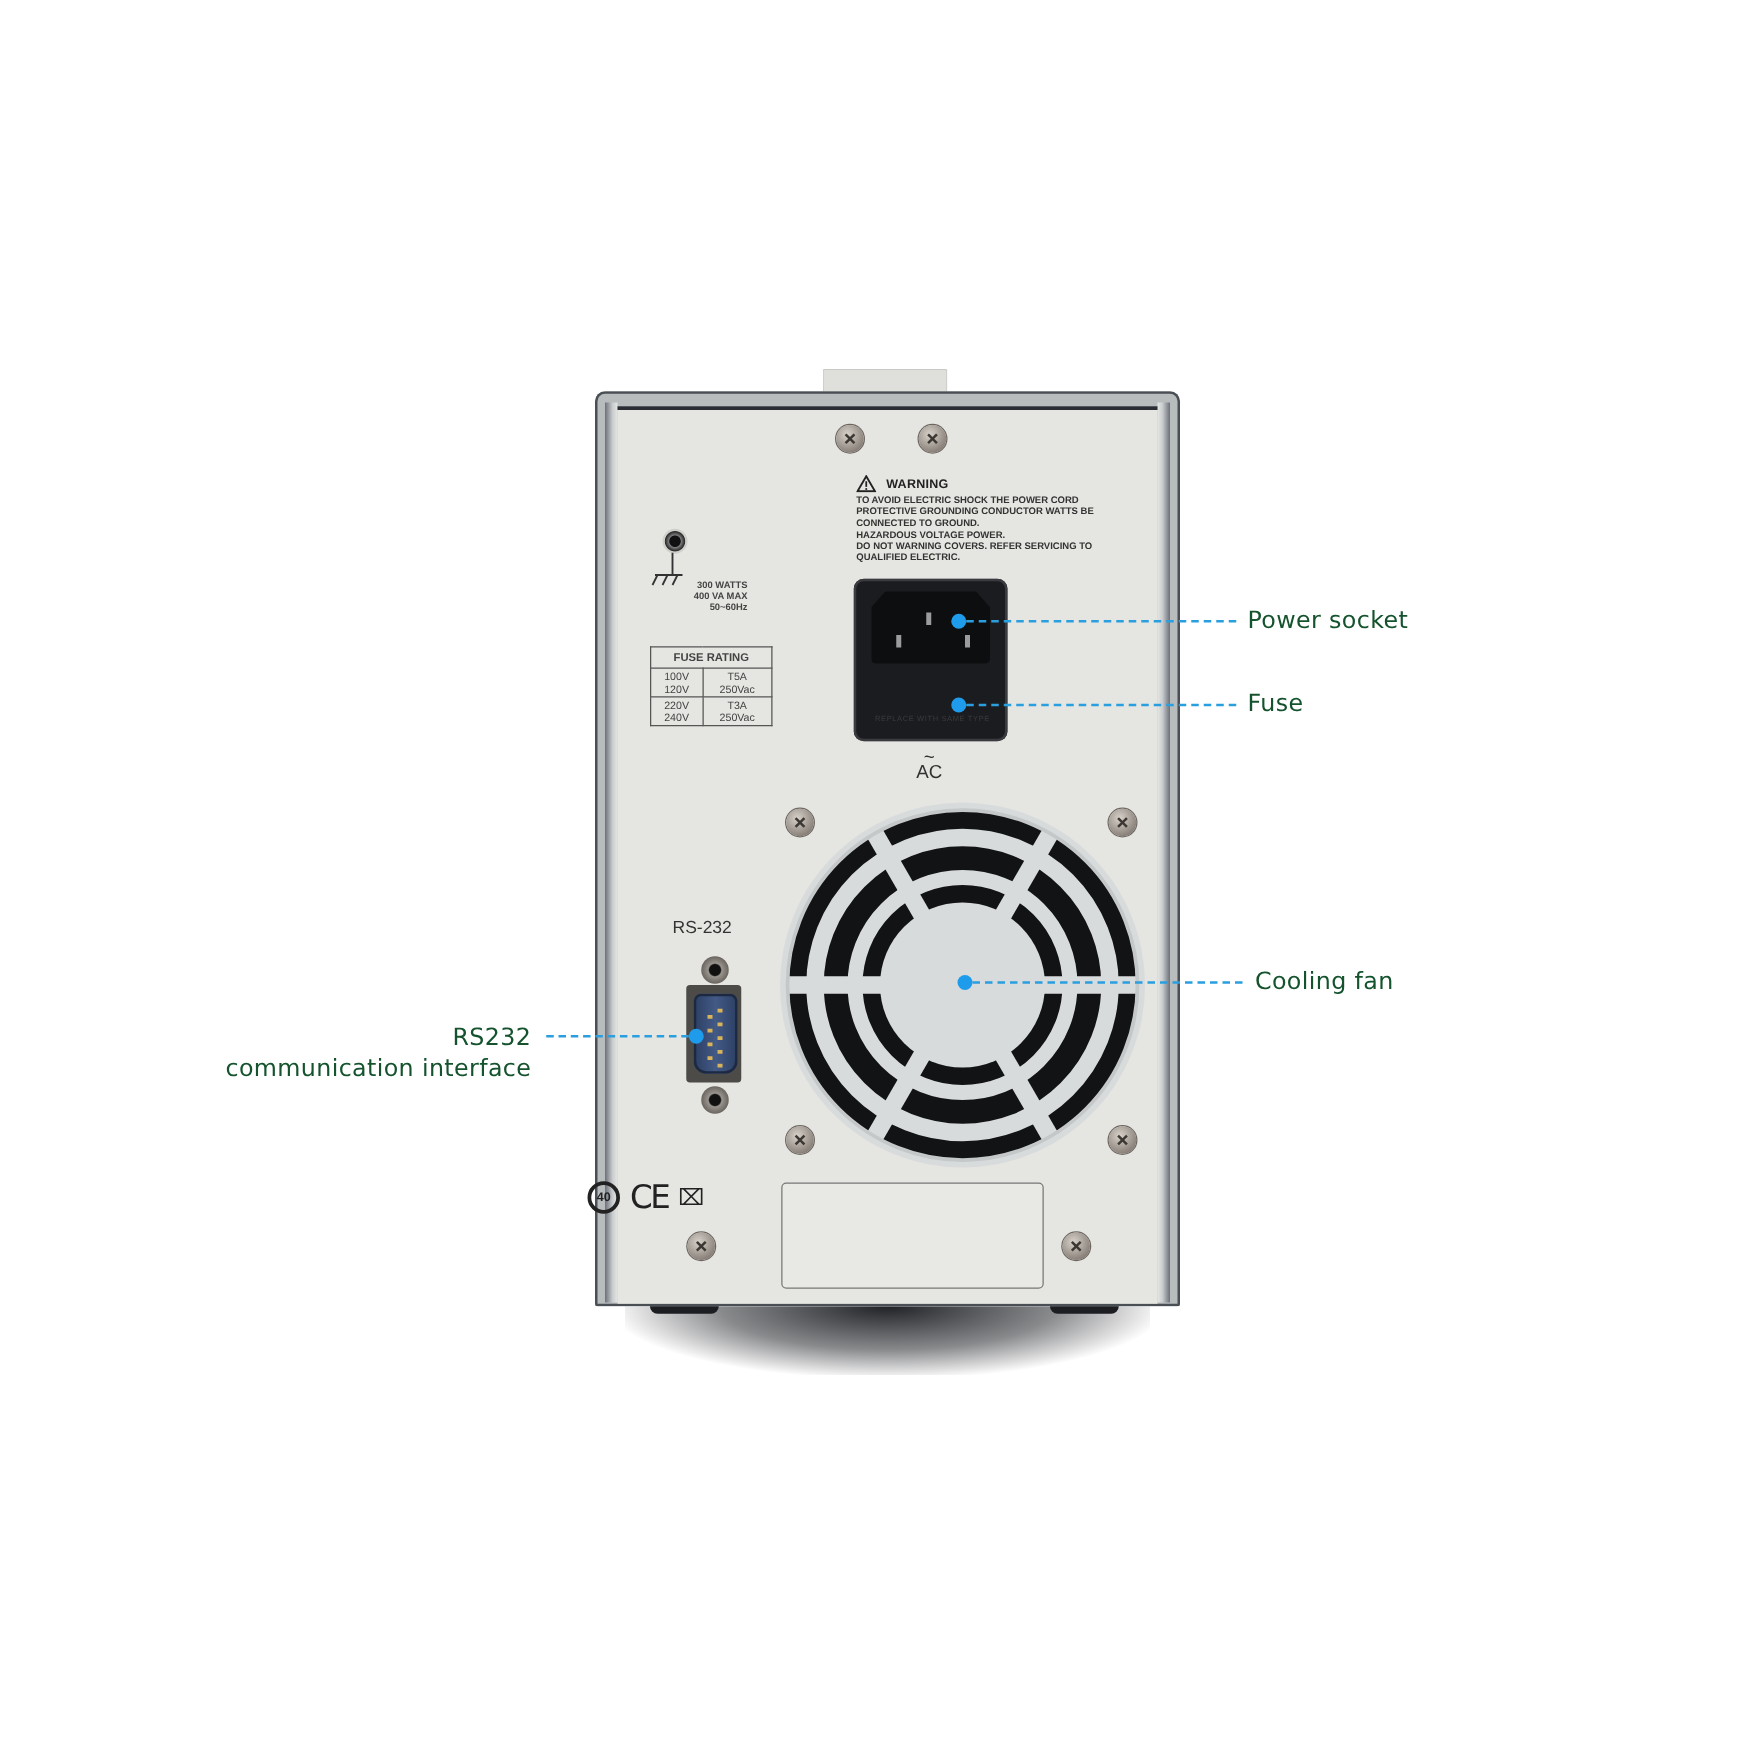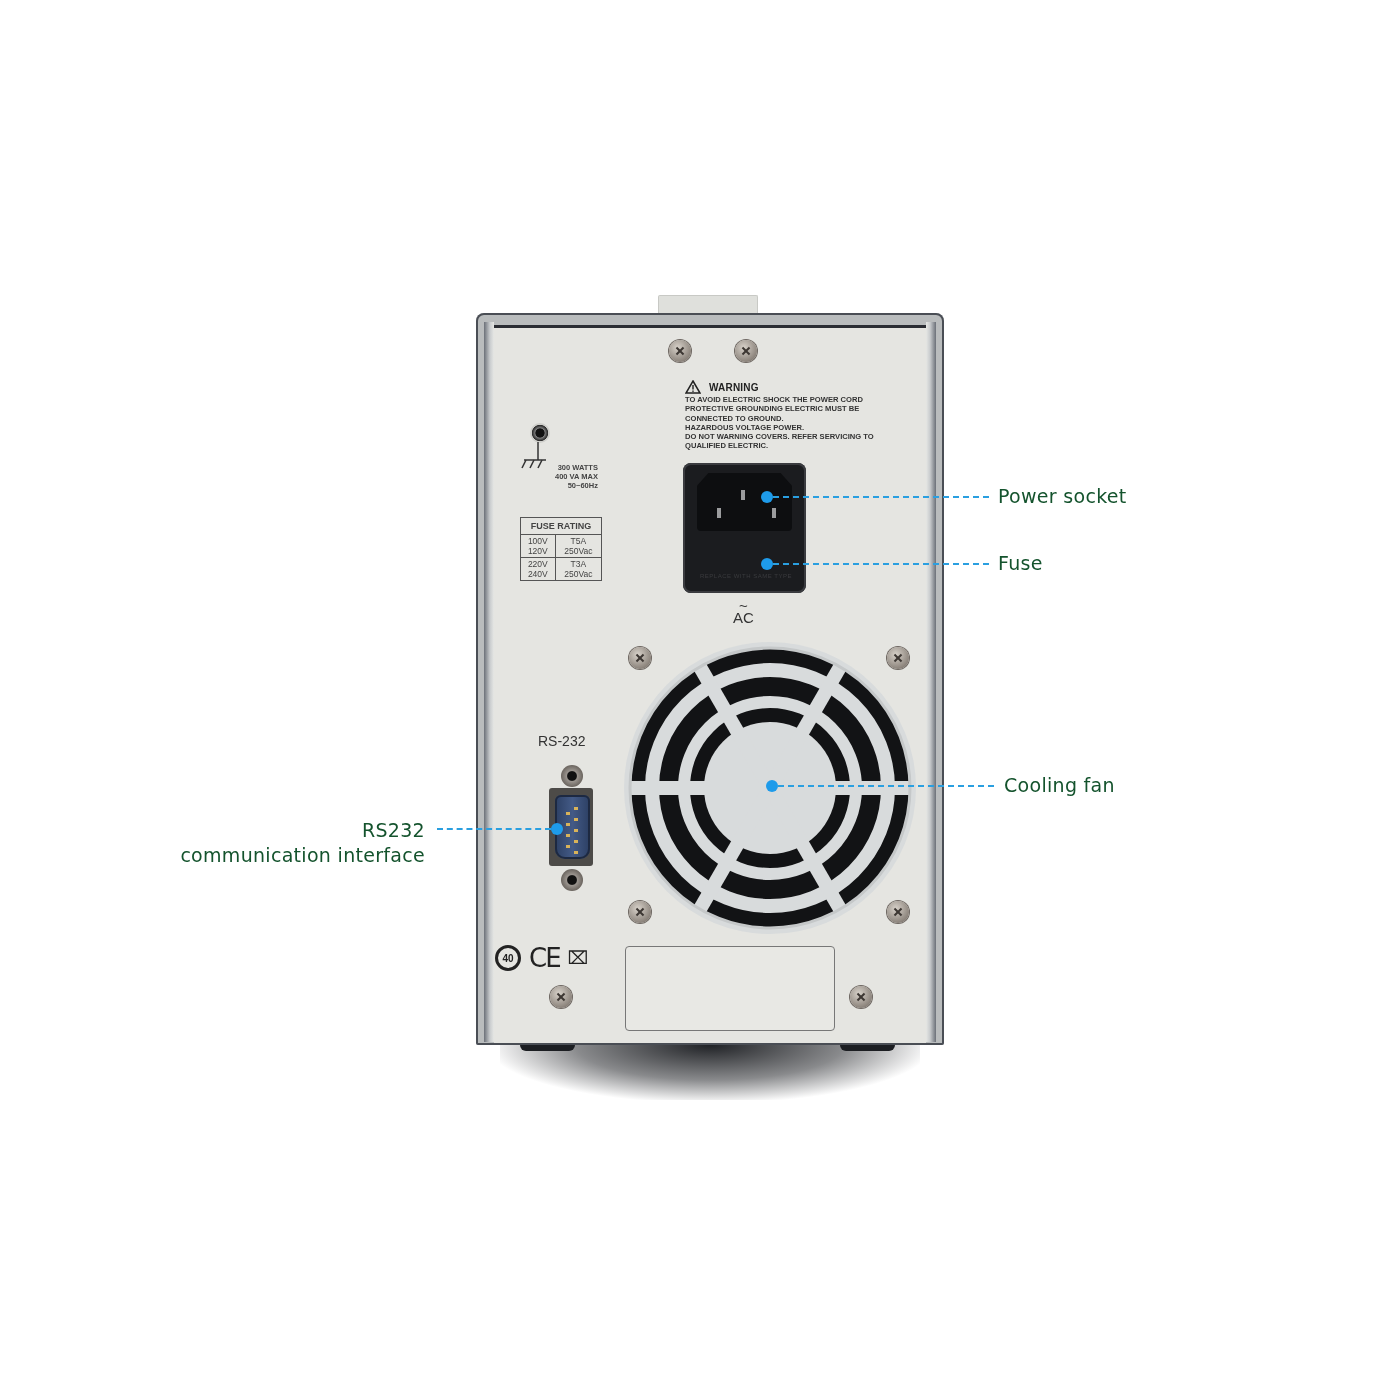--- a/index.html
+++ b/index.html
@@ -25,21 +25,21 @@
   
   .warn-title { left:685px; top:380px; font-size:10px; font-weight:bold; color:#222; letter-spacing:0.2px; display:flex; align-items:center; gap:8px; }
   .warn-body { left:685px; top:395px; font-size:7.6px; font-weight:bold; color:#333; line-height:9.3px; width:240px; }
 
   
   .ground-jack { left:530px; top:423px; width:20px; height:20px; border-radius:50%; background:radial-gradient(circle,#111 30%,#7c7c7c 35%,#2b2b2b 55%,#cfcfcb 60%); }
   .ground-sym { left:518px; top:442px; width:30px; height:30px; }
   .ratings { left:555px; top:463px; font-size:7.5px; font-weight:bold; color:#444; line-height:9px;text-align:right; }
 
   
-  .fuse-table { left:520px; top:517px; width:82px; border-collapse:collapse; font-size:8.5px; color:#444; }
+  .fuse-table { left:520px; top:517px; width:98px; border-collapse:collapse; font-size:8.5px; color:#444; }
   .fuse-table td, .fuse-table th { border:1px solid #555; text-align:center; padding:1px 2px; line-height:10px; }
   .fuse-table th { font-weight:bold; font-size:9px; padding:3px 2px; }
 
   
   .socket { left:683px; top:463px; width:123px; height:130px; background:#1b1c1f; border-radius:8px; box-shadow: inset 0 0 0 2px #3a3b3f; }
   .socket-inner { left:697px; top:473px; width:95px; height:58px; background:#0d0e10; border-radius:8px 8px 4px 4px; clip-path: polygon(12% 0,88% 0,100% 22%,100% 100%,0 100%,0 22%); }
   .pin { width:4px; height:10px; background:#9b9c9e; }
   .fuse-drawer-text { left:700px; top:573px; font-size:6px; color:#3a3b3e; letter-spacing:0.5px; }
   .ac-label { left:733px; top:600px; font-size:15px; color:#333; text-align:center; line-height:12px; }
 
@@ -47,21 +47,21 @@
   .fan { left:622px; top:640px; width:296px; height:296px; }
 
   
   .rs-label { left:538px; top:733px; font-size:14px; font-weight:normal; color:#333; }
   .db9-frame { left:549px; top:788px; width:44px; height:78px; background:#4d4b48; border-radius:3px; }
   .db9 { left:555px; top:795px; width:35px; height:64px; background:linear-gradient(90deg,#2c3f63,#435a86 50%,#2c3f63); border-radius:6px 6px 10px 10px; box-shadow: inset 0 0 0 2px #1d2941; }
   .db9-pin { width:4px; height:3px; background:#d8b35a; }
   .standoff { width:22px; height:22px; border-radius:50%; background:radial-gradient(circle,#111 28%,#9a948e 35%,#6b655f 70%); }
 
   
-  .marks { left:495px; top:943px; display:flex; align-items:center; gap:8px; }
+  .marks { left:470px; top:943px; display:flex; align-items:center; gap:8px; }
   .mark-40 { width:26px; height:26px; border-radius:50%; border:3px solid #222; box-sizing:border-box; font-size:10px; font-weight:bold; display:flex; align-items:center; justify-content:center; color:#222; }
   .mark-ce { font-size:26px; color:#222; font-family:"DejaVu Sans", sans-serif; letter-spacing:-2px; }
   .mark-weee { font-size:18px; color:#222; }
   .label-plate { left:625px; top:946px; width:208px; height:83px; border:1.5px solid #777; border-radius:4px; background:#e8e8e4; }
 
   
   .callout-text { color:#14532d; font-size:19px; font-family:"DejaVu Sans", sans-serif; letter-spacing:0.3px; }
   .callout-line { height:0; border-top:2.5px dashed #2a9fe0; }
   .dot { width:12px; height:12px; border-radius:50%; background:#1e9bea; }
 </style>
@@ -83,21 +83,21 @@
 <div class="abs warn-title">
   <svg width="16" height="14" viewBox="0 0 16 14">
       <path d="M8 1 L15 13 L1 13 Z" fill="none" stroke="#222" stroke-width="1.5"></path>
       <rect x="7.3" y="5" width="1.4" height="4.5" fill="#222"></rect>
       <rect x="7.3" y="10.5" width="1.4" height="1.4" fill="#222"></rect>
     </svg>
   <span>WARNING</span>
 </div>
 <div class="abs warn-body">
   <div>TO AVOID ELECTRIC SHOCK THE POWER CORD</div>
-  <div>PROTECTIVE GROUNDING ELECTRIC MUST BE</div>
+  <div>PROTECTIVE GROUNDING CONDUCTOR WATTS BE</div>
   <div>CONNECTED TO GROUND.</div>
   <div>HAZARDOUS VOLTAGE POWER.</div>
   <div>DO NOT WARNING COVERS. REFER SERVICING TO</div>
   <div>QUALIFIED ELECTRIC.</div>
 </div>
 
 <div class="abs ground-jack"></div>
 <svg class="abs ground-sym" viewBox="0 0 30 30">
   <line x1="20" y1="0" x2="20" y2="18" stroke="#333" stroke-width="1.5"></line>
   <line x1="6" y1="18" x2="28" y2="18" stroke="#333" stroke-width="1.5"></line>

